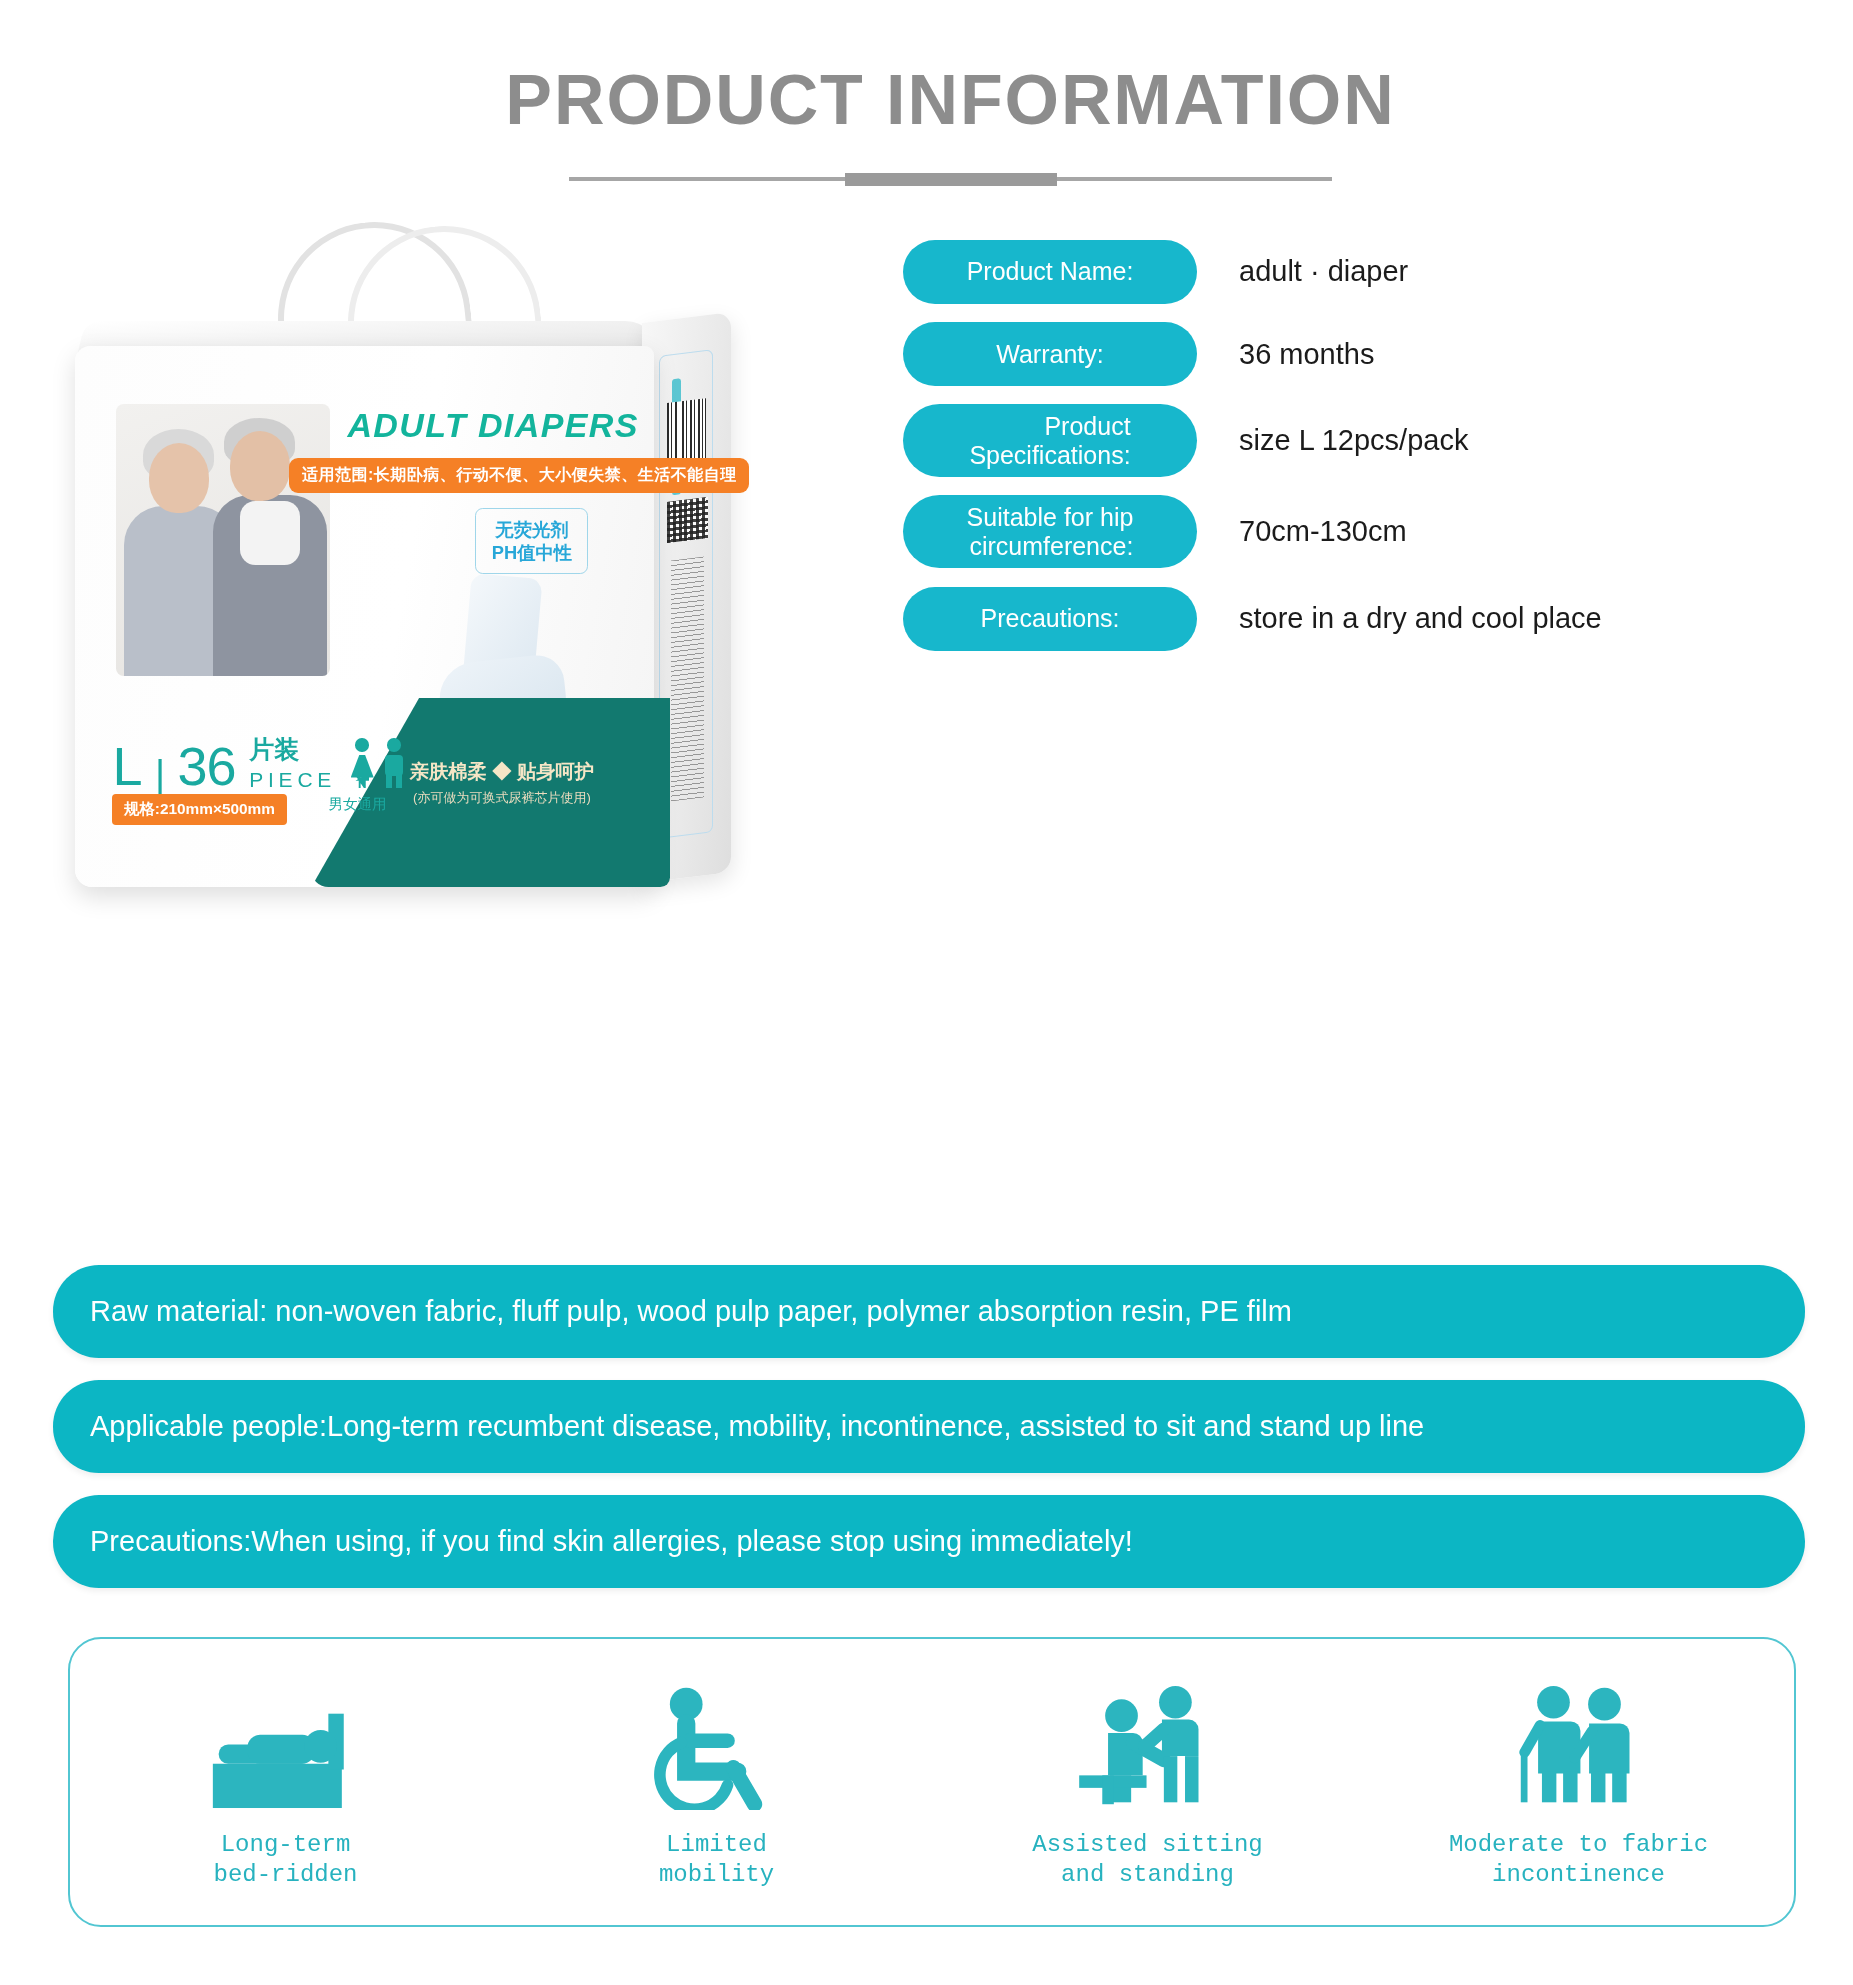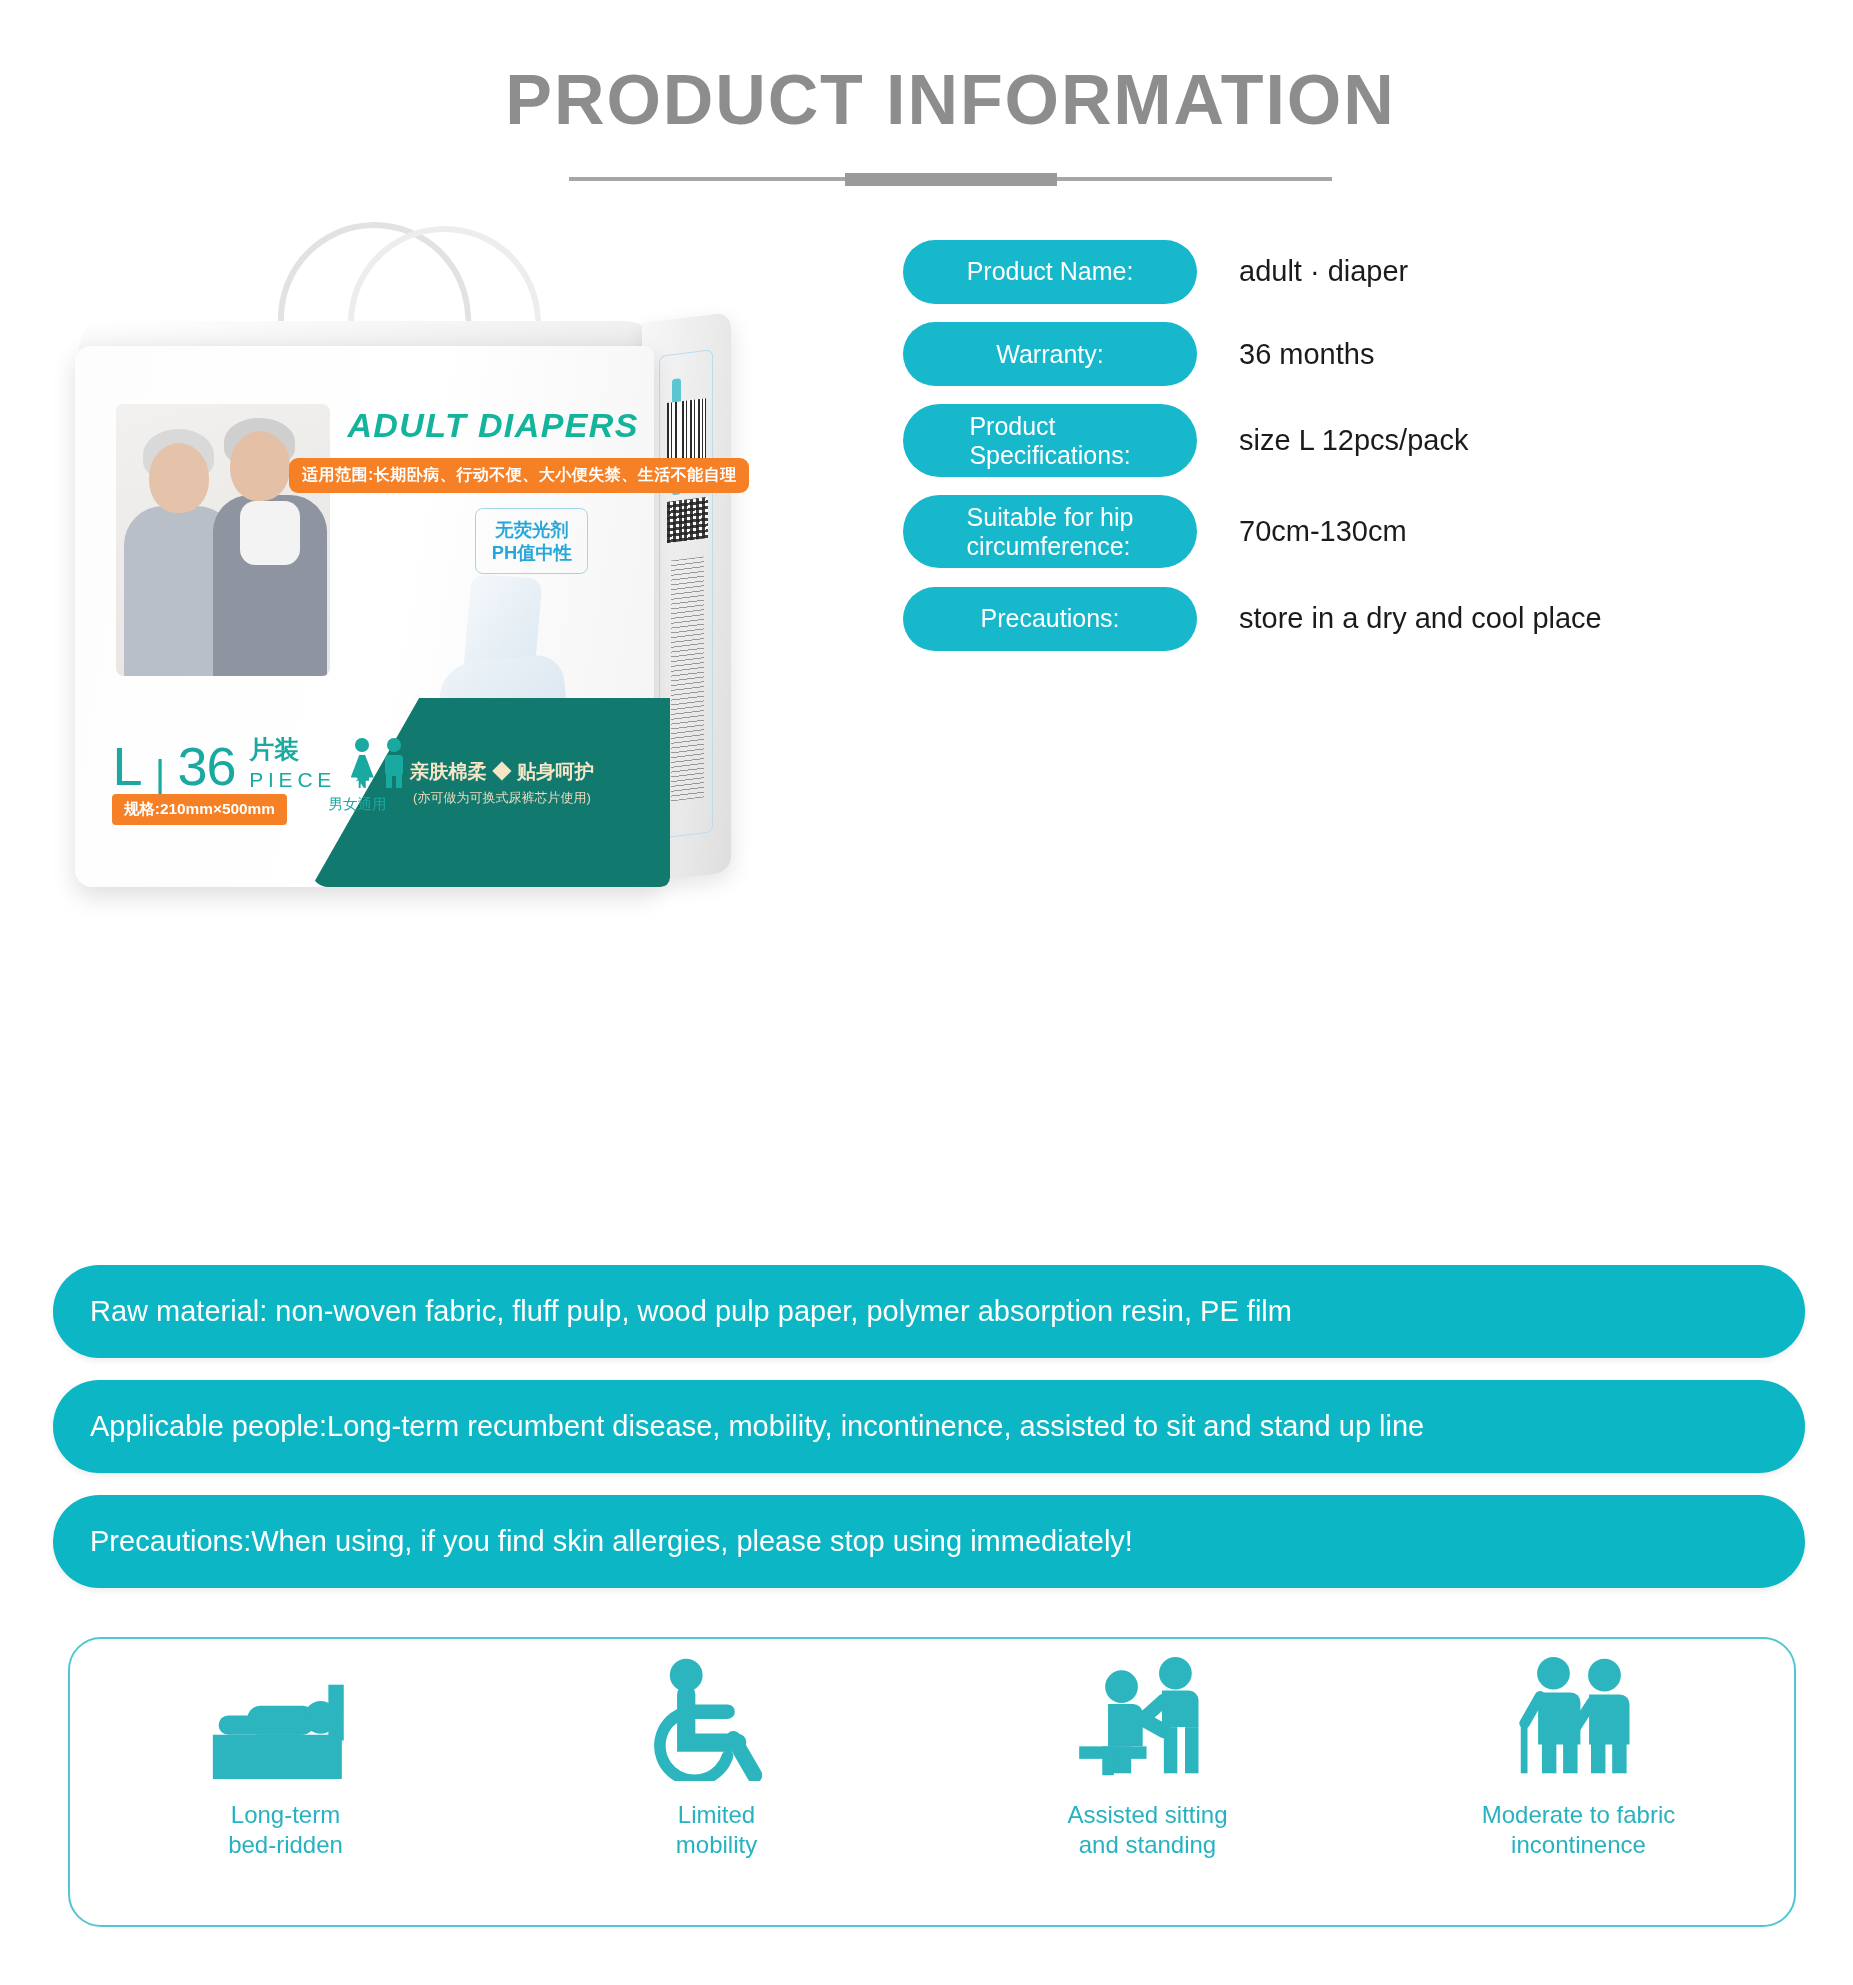--- a/index.html
+++ b/index.html
@@ -336,21 +336,21 @@
   .spec-pill {
     flex: 0 0 294px;
     min-height: 64px;
     background: #17b7cc;
     border-radius: 37px;
     color: #ffffff;
     font-size: 25px;
     display: flex;
     align-items: center;
     justify-content: center;
-    text-align: left;
+    text-align: right;
     padding: 7.7px 17.4px;
     line-height: 1.15;
   }
   .spec-value {
     flex: 1;
     padding-left: 27px;
     font-size: 29px;
     color: #1b1b1b;
     line-height: 1.2;
     margin-left: 15px;
@@ -386,21 +386,23 @@
     height: 290px;
     border: 2.9px solid #52c6d2;
     border-radius: 33px;
     display: flex;
   }
   .icon-cell {
     flex: 1;
     display: flex;
     flex-direction: column;
     align-items: center;
-    padding-top: 15px;
+    justify-content: center;
+    padding-top: 9px;
+    font-family: Liberation Mono, monospace;
   }
   .icon-art { height: 127px; display: flex; align-items: flex-end; justify-content: center; }
   .icon-caption {
     margin-top: 19.3px;
     text-align: center;
     color: #27b2bf;
     font-size: 24px;
     line-height: 1.25;
   }
   .icon-caption span { display: block; }

